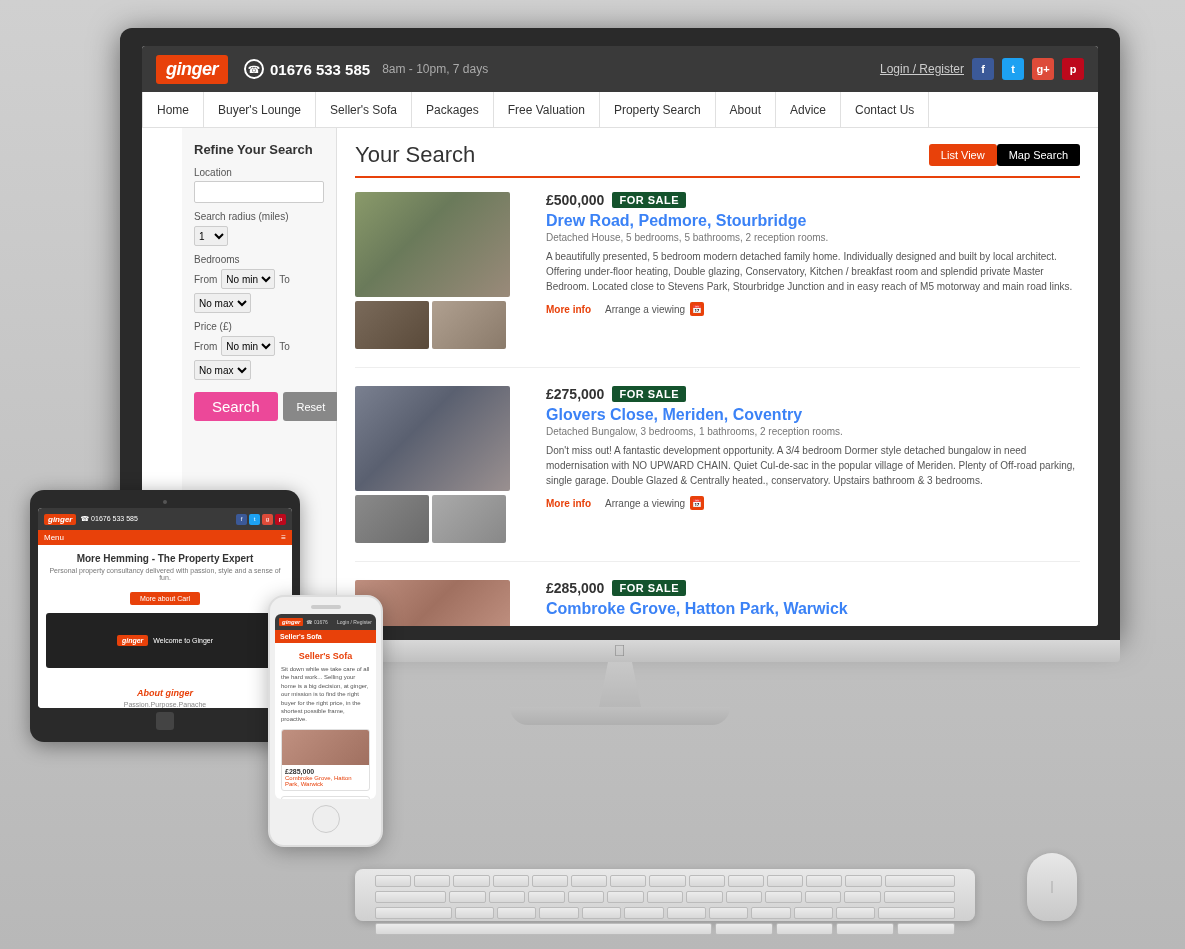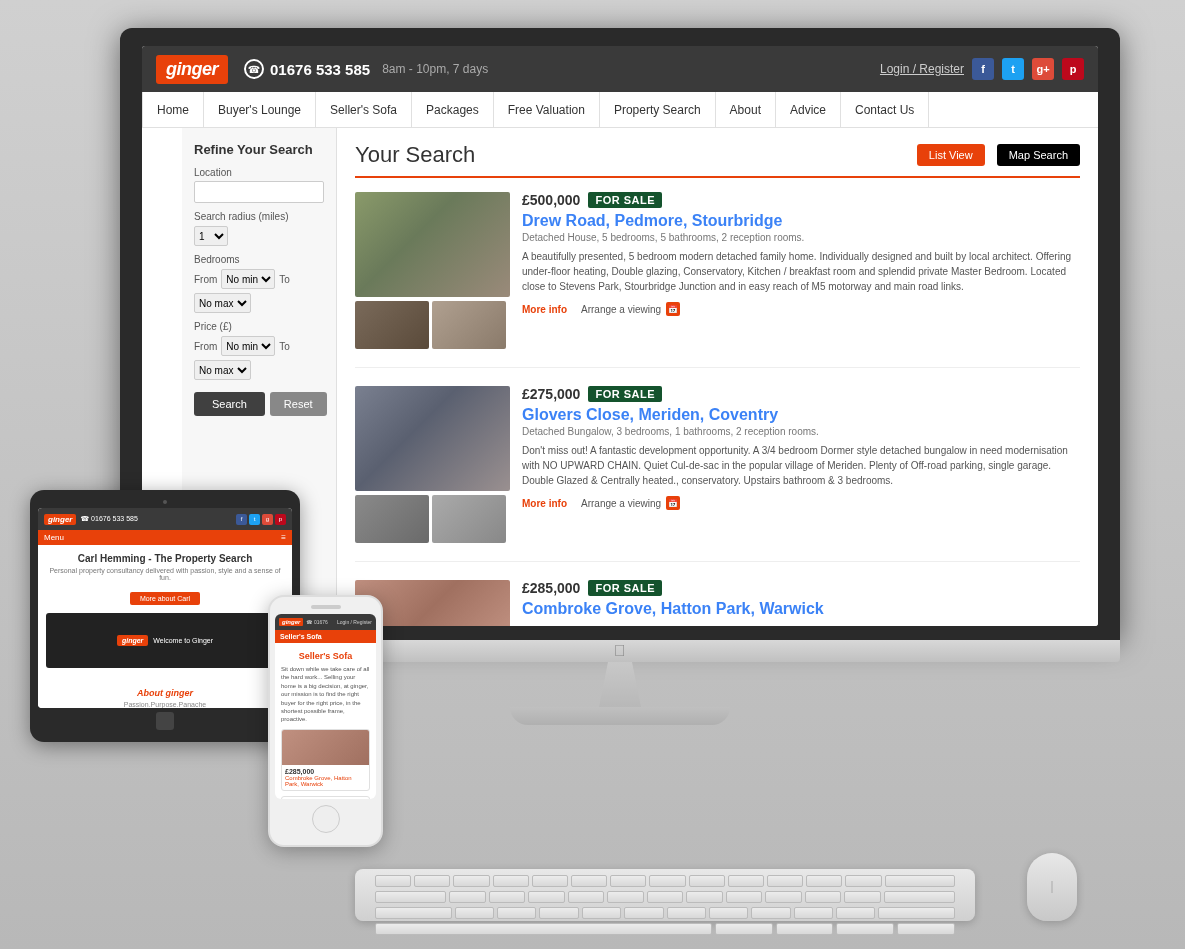--- a/index.html
+++ b/index.html
@@ -182,25 +182,25 @@
       display: flex;
       align-items: center;
       gap: 4px;
       margin-top: 4px;
       flex-wrap: wrap;
     }
 
     .sidebar-row span { font-size: 10px; color: #555; }
 
     .btn-search {
-      background: #404040;
+      background: #ec4899;
       color: #fff;
       border: none;
       padding: 6px 18px;
-      font-size: 11px;
+      font-size: 15px;
       border-radius: 3px;
       cursor: pointer;
       margin-top: 12px;
     }
 
     .btn-reset {
       background: #888;
       color: #fff;
       border: none;
       padding: 6px 14px;
@@ -215,21 +215,20 @@
     .results-area {
       flex: 1;
       padding: 14px 18px;
       overflow-y: auto;
       background: #fff;
     }
 
     .results-header {
       display: flex;
       align-items: center;
-      gap: 12px;
       margin-bottom: 14px;
       border-bottom: 2px solid #e8410a;
       padding-bottom: 8px;
     }
 
     .results-title {
       font-size: 22px;
       font-weight: 300;
       color: #333;
       flex: 1;
@@ -286,21 +285,21 @@
     .img-house1 { background: linear-gradient(135deg, #8a9a6a 0%, #6a7a5a 40%, #9a8a7a 100%); }
     .img-house1-t1 { background: linear-gradient(135deg, #7a6a5a 0%, #5a4a3a 100%); }
     .img-house1-t2 { background: linear-gradient(135deg, #b0a090 0%, #8a7a6a 100%); }
 
     .img-house2 { background: linear-gradient(135deg, #7a8090 0%, #5a6070 40%, #9a9090 100%); }
     .img-house2-t1 { background: linear-gradient(135deg, #8a8a8a 0%, #6a6a6a 100%); }
     .img-house2-t2 { background: linear-gradient(135deg, #aaaaaa 0%, #888888 100%); }
 
     .img-house3 { background: linear-gradient(135deg, #c09080 0%, #a07060 40%, #d0a090 100%); }
 
-    .prop-info { flex: 1; }
+    .prop-info { flex: 1; margin-left: 24px; }
 
     .prop-price-row {
       display: flex;
       align-items: center;
       gap: 8px;
       margin-bottom: 4px;
     }
 
     .prop-price {
       font-size: 14px;
@@ -951,21 +950,21 @@
             <div class="t-soc pi">p</div>
           </div>
         </div>
 
         <div class="tablet-menu-bar">
           <span>Menu</span>
           <span>≡</span>
         </div>
 
         <div class="tablet-content">
-          <div class="tablet-hero-title">Carl Hemming - The Property Search</div>
+          <div class="tablet-hero-title">More Hemming - The Property Expert</div>
           <div class="tablet-hero-sub">Personal property consultancy delivered with passion, style and a sense of fun.</div>
           <div class="tablet-btn">More about Carl</div>
 
           
           <div class="tablet-video-placeholder">
             <div class="tablet-video-logo">ginger</div>
             <div class="tablet-video-text">Welcome to Ginger</div>
           </div>
         </div>
 

